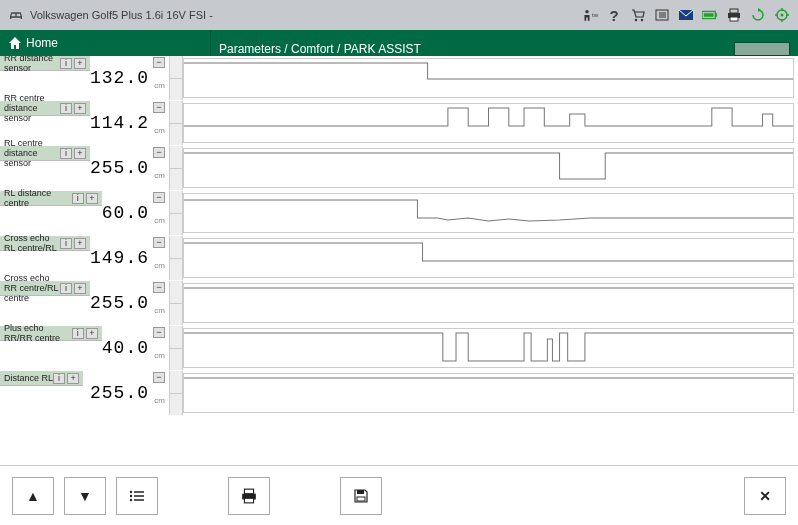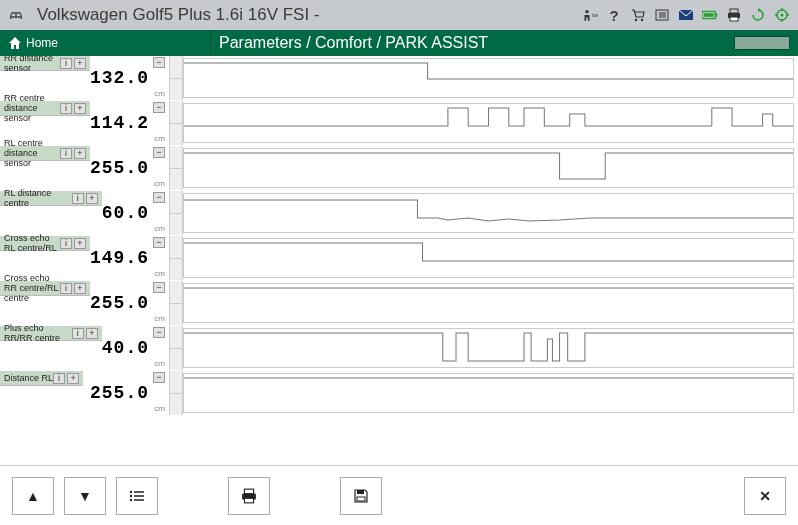--- a/index.html
+++ b/index.html
@@ -1,43 +1,43 @@
 <!DOCTYPE html>
 <html><head>
 <meta charset="utf-8">
 <style>
 * { box-sizing: border-box; margin: 0; padding: 0; }
 body { font-family: Arial, sans-serif; background: #c6c9cd; width: 798px; height: 525px; overflow: hidden; font-size: 11px; }
 
 .app { position: relative; width: 798px; height: 525px; }
 
 .top-bar { height: 30px; display: flex; align-items: center; padding: 0 8px; color: #3a3a3a; justify-content: space-between; }
-.top-left { display: flex; align-items: center; gap: 13px; font-size: 17px; }
+.top-left { display: flex; align-items: center; gap: 6px; font-size: 11px; }
 .car-icon { width: 16px; height: 12px; }
 .top-right { display: flex; align-items: center; gap: 8px; }
 .top-icon { width: 16px; height: 16px; display: flex; align-items: center; justify-content: center; color: #3a3a3a; cursor: pointer; }
 .color-green { color: #24a02e; }
 .color-navy { color: #1a3e7a; }
 
 .nav-bar { height: 26px; display: flex; }
 .home-section { width: 210px; background: #006a45; color: #fff; display: flex; align-items: center; padding: 0 8px; gap: 4px; font-size: 12px; }
 .home-icon { width: 14px; height: 14px; fill: #fff; }
-.breadcrumb-section { flex: 1; background: #006a45; color: #fff; display: flex; align-items: center; padding: 0 8px; font-size: 16px; border-left: 1px solid #00563a; justify-content: space-between; }
+.breadcrumb-section { flex: 1; background: #006a45; color: #fff; display: flex; align-items: flex-end; padding: 0 8px; font-size: 12px; border-left: 1px solid #00563a; justify-content: space-between; }
 .breadcrumb-right { width: 56px; height: 14px; background: #89a99a; border: 1px solid #004d33; }
 
 .content { position: absolute; top: 56px; left: 0; right: 0; bottom: 60px; background: #fff; overflow: hidden; }
 
 .sensor-row { display: flex; height: 45px; border-bottom: 1px solid #fff; }
 .sensor-panel { width: 169px; display: flex; flex-direction: row; }
 .sensor-header { background: #c7d9c7; height: 15px; display: flex; align-items: center; padding: 0 4px; font-size: 9px; color: #222; border-bottom: 1px solid #bbb; justify-content: space-between; }
 .sensor-header-btns { display: flex; gap: 2px; }
 .hb { width: 12px; height: 11px; background: #e2e2e2; border: 1px solid #999; font-size: 9px; line-height: 9px; text-align: center; color: #333; cursor: pointer; }
 .sensor-value-row { flex: 1; display: flex; align-items: center; justify-content: flex-end; padding-right: 20px; position: relative; background: #fff; }
-.sensor-value { font-family: "Courier New", monospace; font-size: 18px; font-weight: bold; color: #000; letter-spacing: 1px; }
-.sensor-unit { position: absolute; right: 4px; bottom: 2px; font-size: 8px; color: #888; }
+.sensor-value { font-family: "Courier New", monospace; font-size: 18px; font-weight: normal; color: #000; letter-spacing: 1px; }
+.sensor-unit { position: absolute; right: 4px; bottom: 10px; font-size: 8px; color: #888; }
 .sensor-side { width: 14px; background: #e8e8e8; display: flex; flex-direction: column; border-left: 1px solid #ccc; border-right: 1px solid #ccc; }
 .sensor-side .sb { flex: 1; font-size: 9px; text-align: center; line-height: 22px; color: #555; border-bottom: 1px solid #ccc; background: #eee; }
 .sensor-side .sb:last-child { border-bottom: 0; }
 .graph-area { flex: 1; background: #fff; border: 1px solid #ccc; margin: 2px 4px 2px 0; position: relative; }
 .graph-area svg { position: absolute; top: 0; left: 0; width: 100%; height: 100%; }
 .graph-line { stroke: #777; stroke-width: 1; fill: none; }
 
 .bottom-bar { position: absolute; left: 0; right: 0; bottom: 0; height: 60px; background: #fff; border-top: 1px solid #ccc; display: flex; align-items: center; padding: 10px 12px; gap: 10px; }
 .bb-btn { width: 42px; height: 38px; background: #fff; border: 1px solid #aaa; display: flex; align-items: center; justify-content: center; cursor: pointer; font-size: 14px; color: #222; }
 .bb-spacer { flex: 1; }

